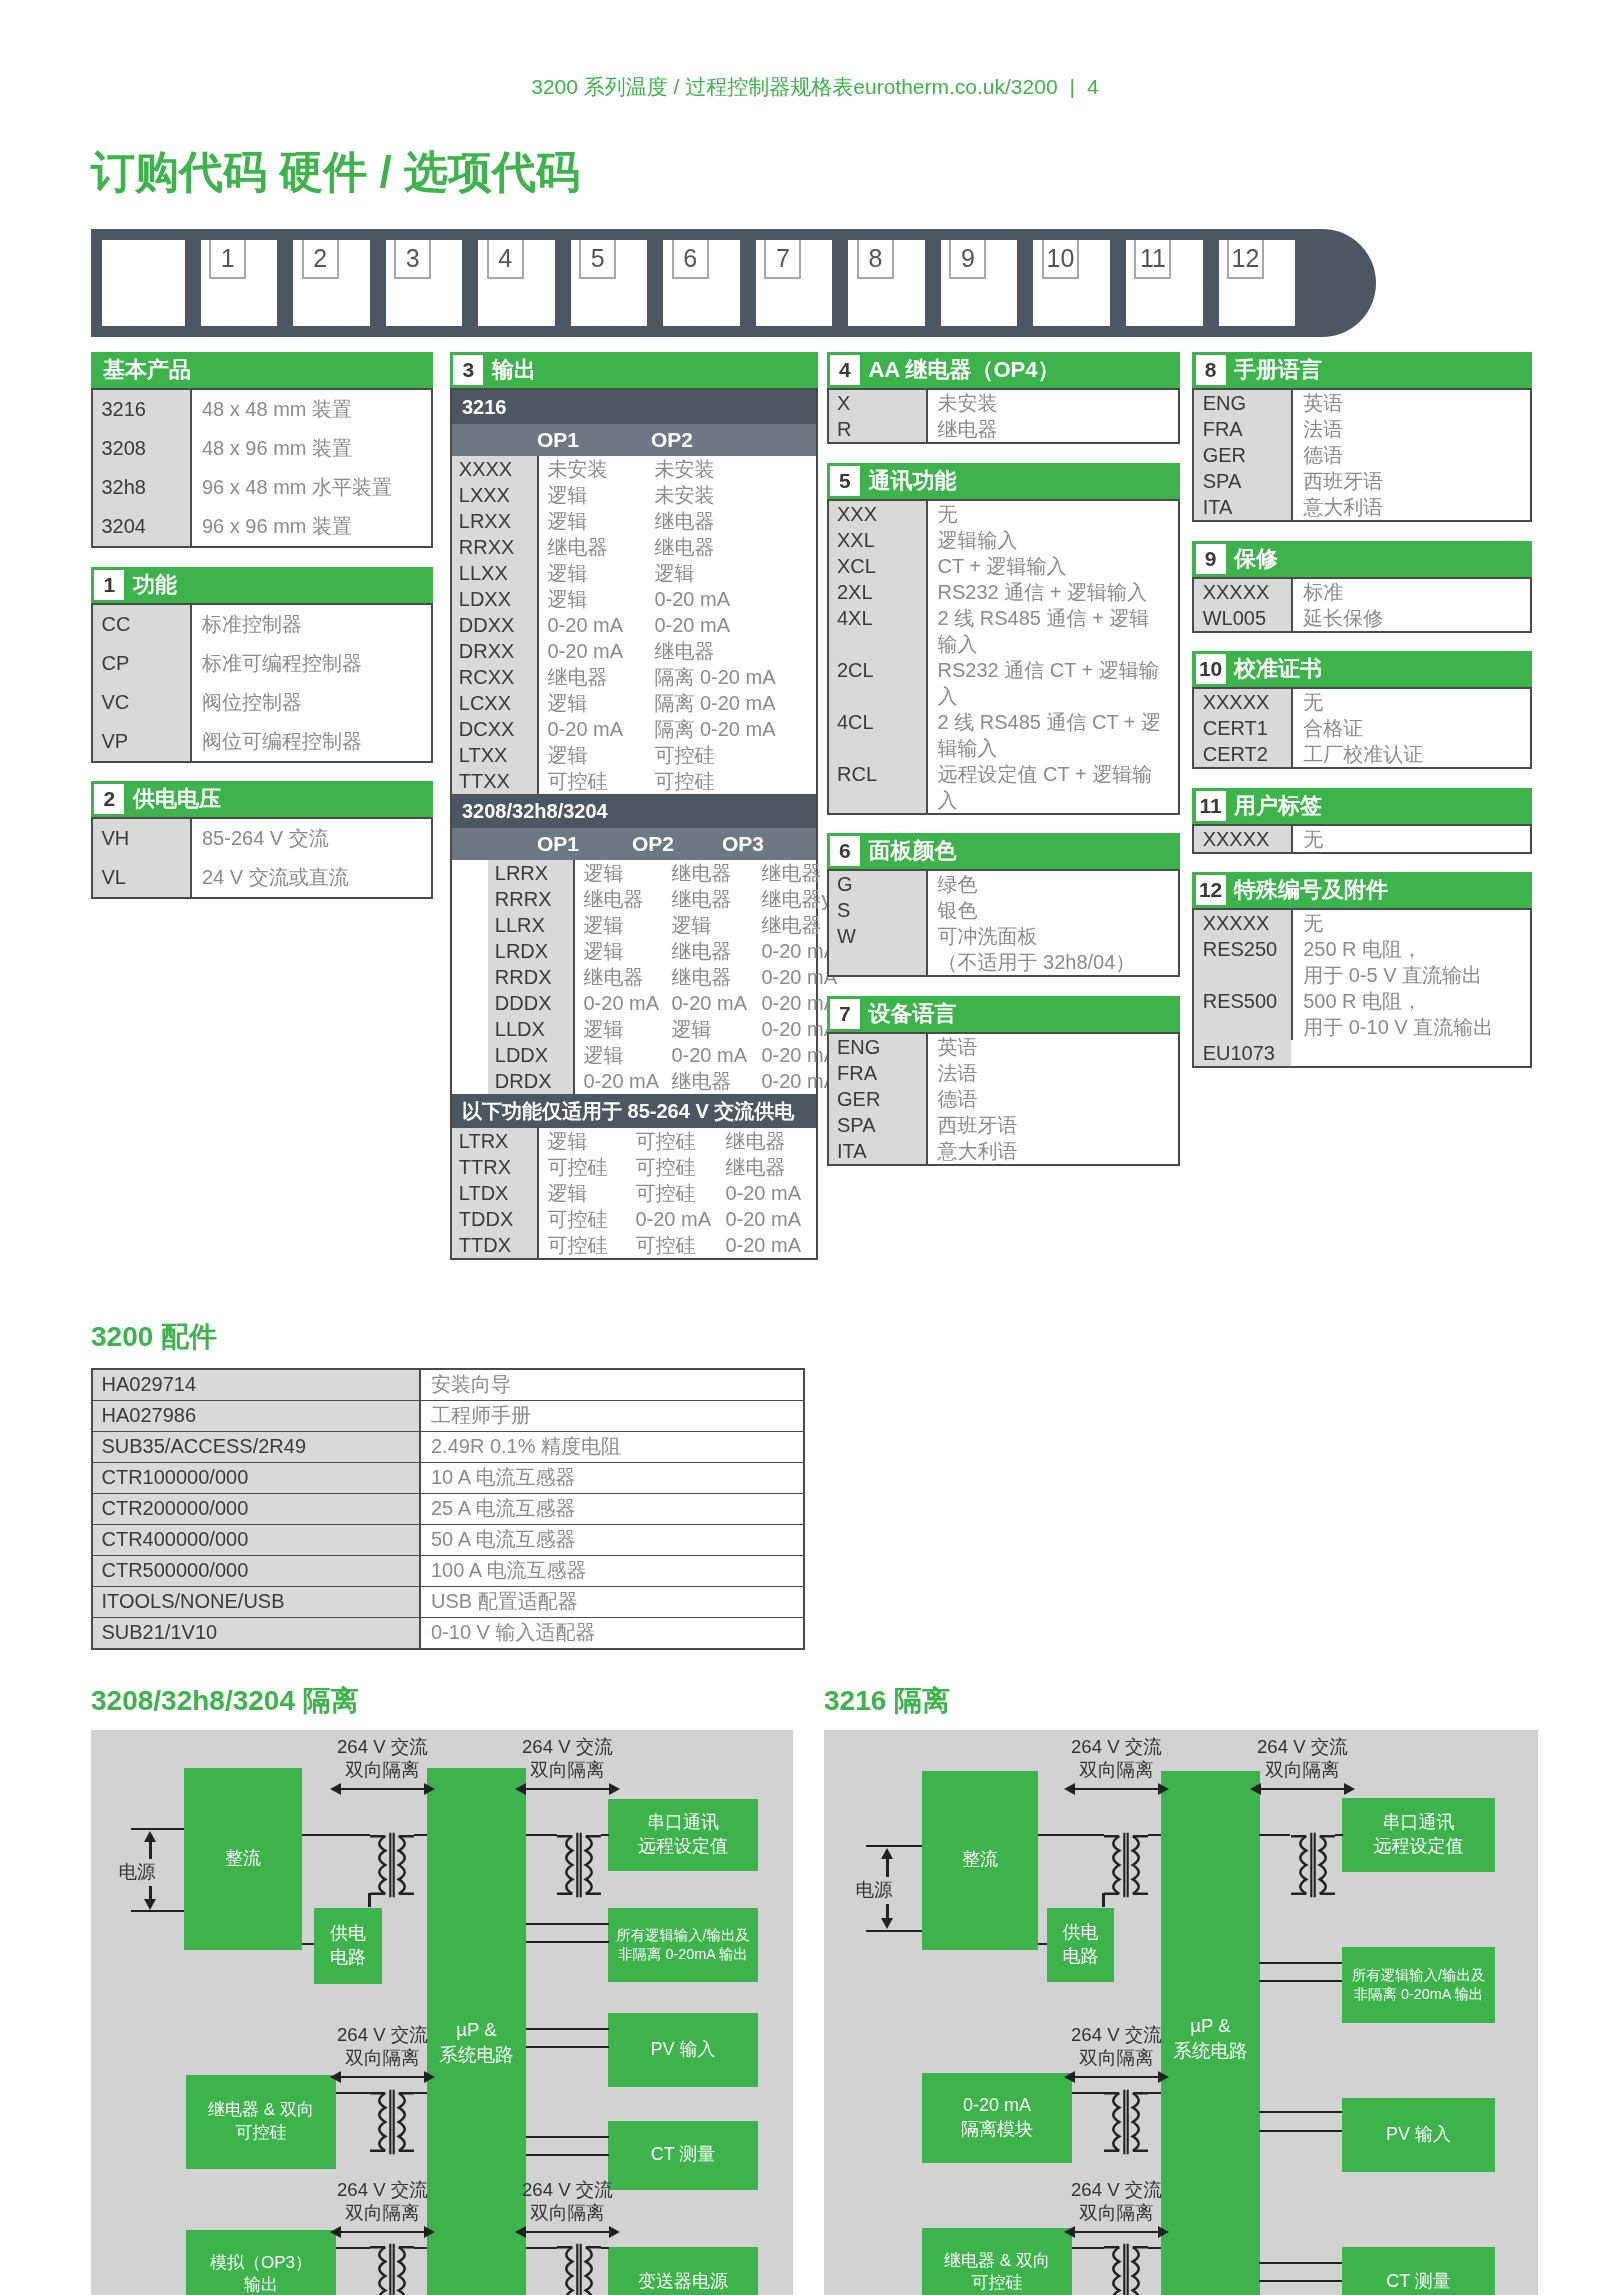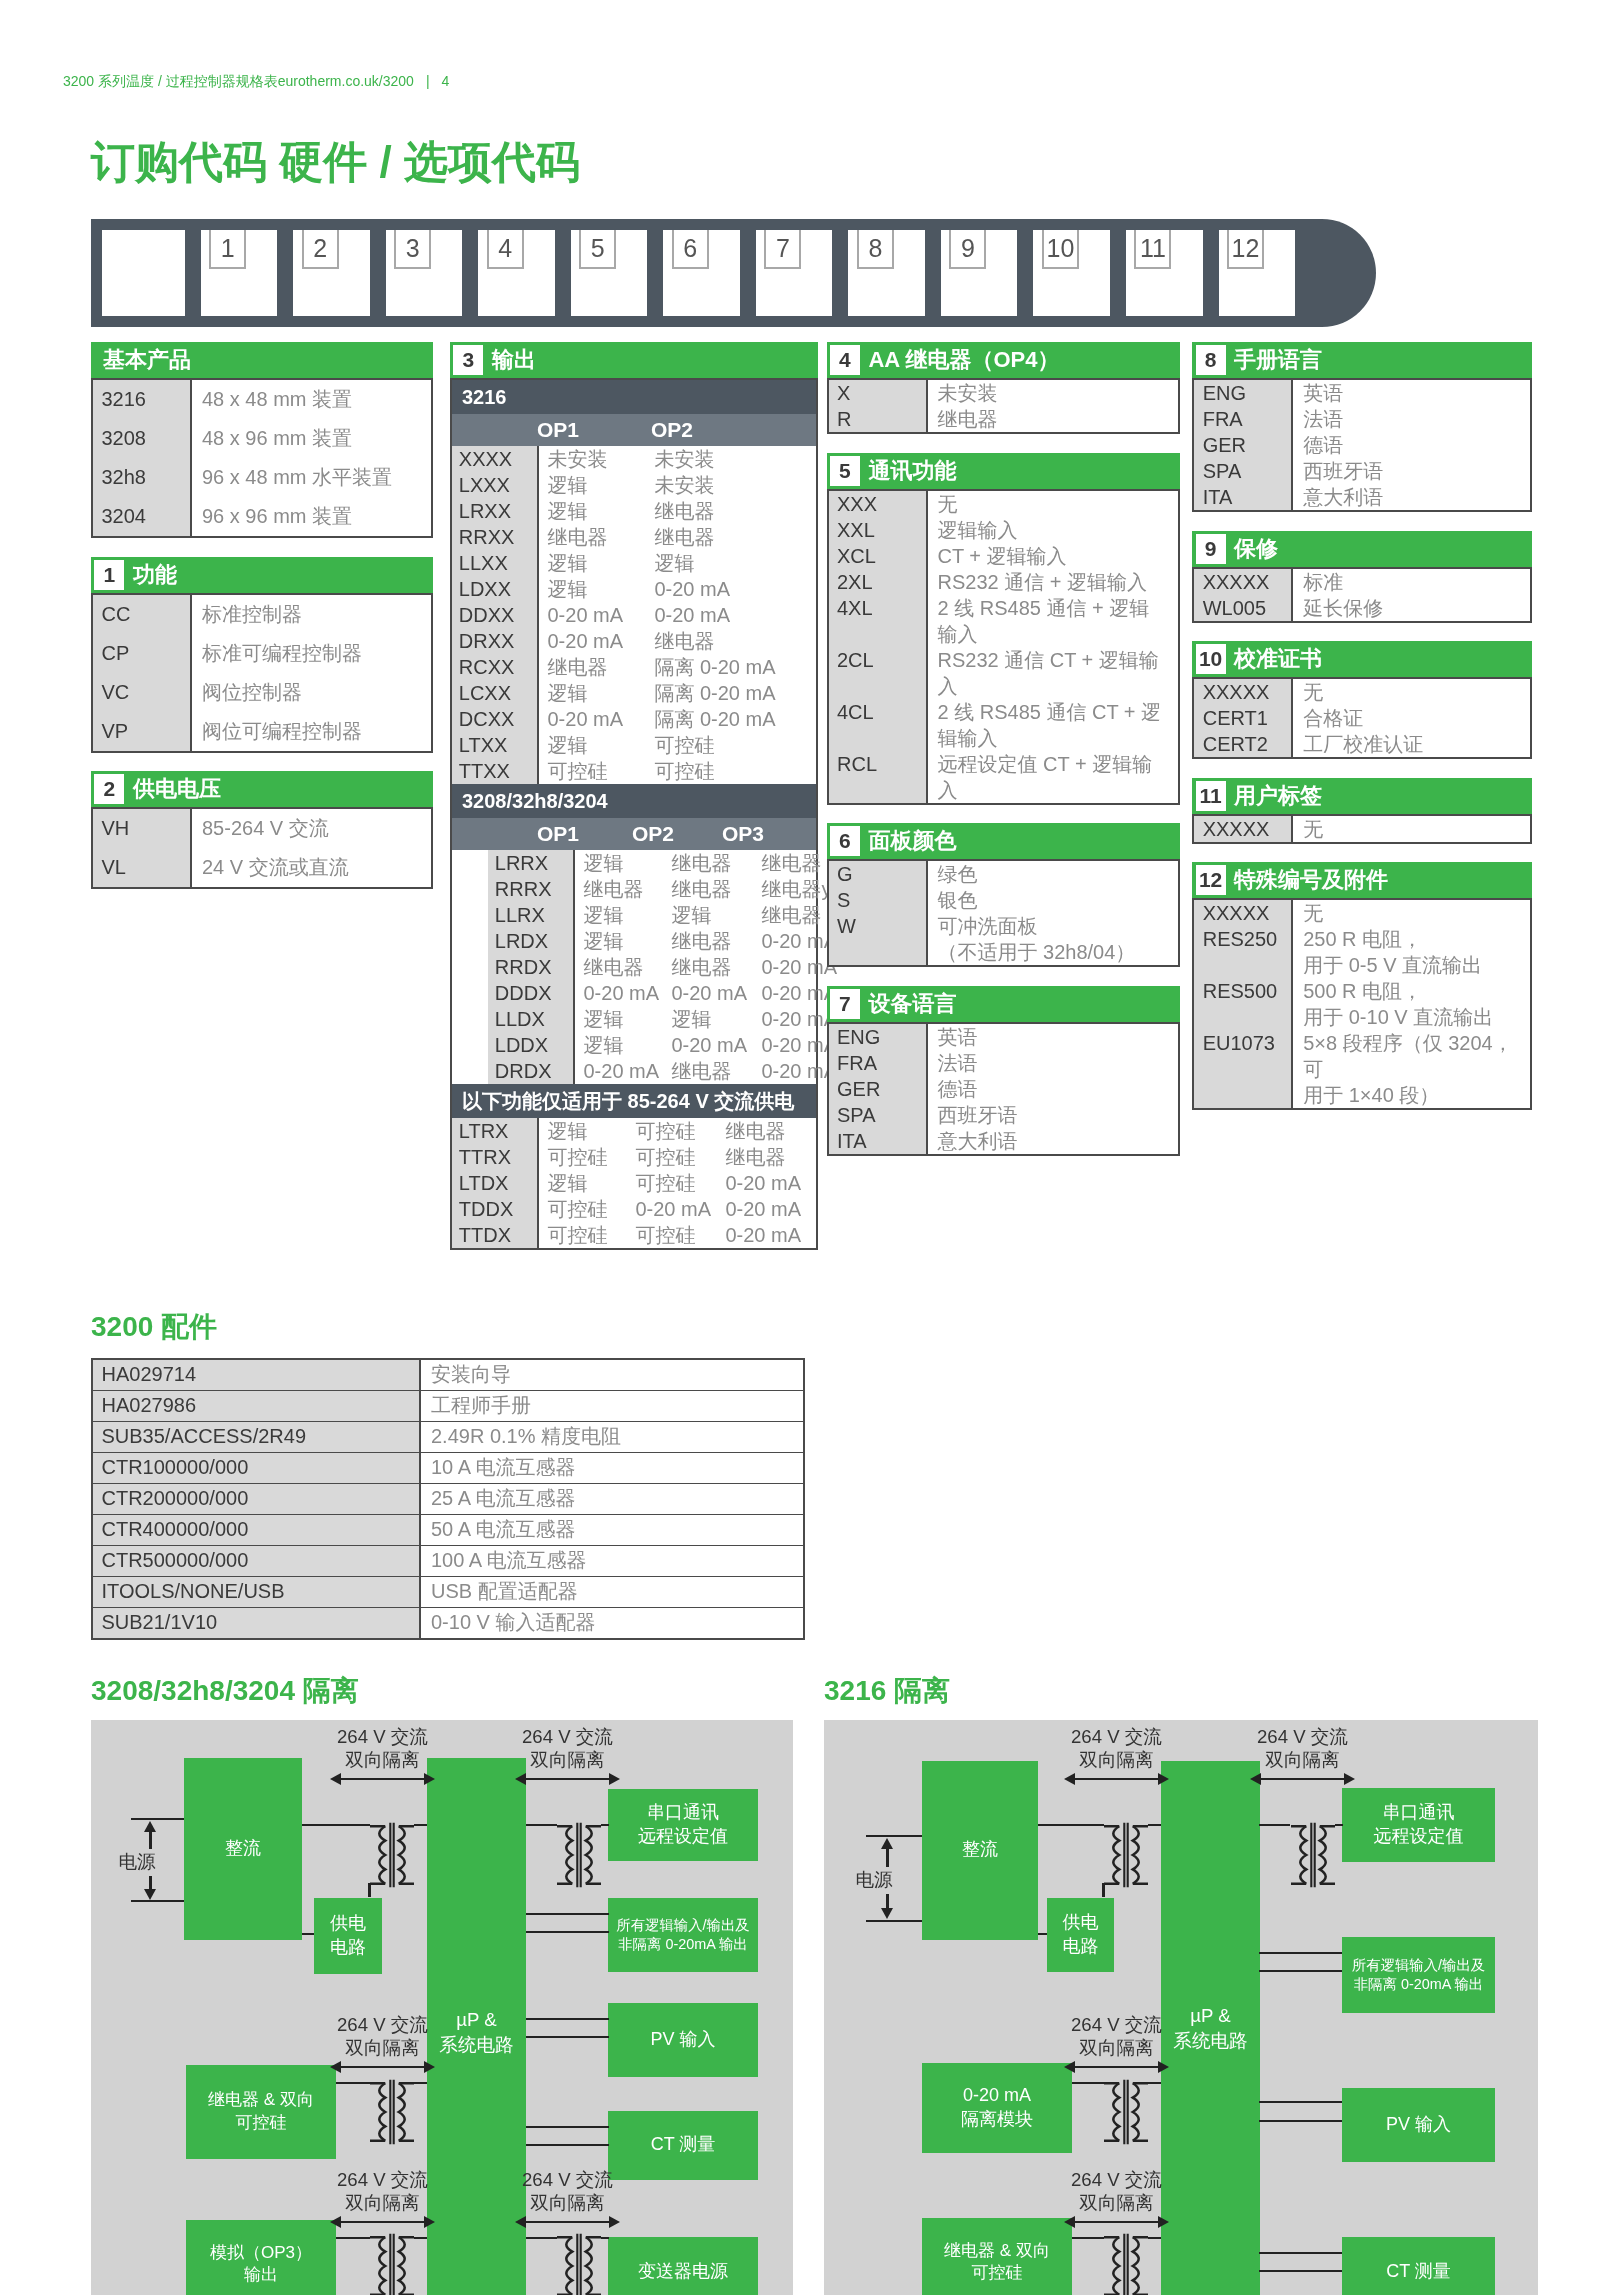--- a/index.html
+++ b/index.html
@@ -10,22 +10,22 @@
     --panelgray:#d2d2d2;
     --border:#4a4a4a;
     --descgray:#8b8b8b;
     --codetext:#3a3a3a;
   }
   *{box-sizing:border-box;margin:0;padding:0}
   body{width:1623px;height:2295px;background:#fff;position:relative;
        font-family:"Liberation Sans","DejaVu Sans",sans-serif;overflow:hidden}
 
   
-  .topbar{display:flex;justify-content:flex-start;align-items:baseline;
-          margin:73px 56px 0 63px;font-size:14px;color:var(--green)}
+  .topbar{display:flex;justify-content:center;align-items:baseline;
+          margin:73px 56px 0 63px;font-size:21px;color:var(--green)}
   .topbar .right{display:flex;gap:12px;align-items:baseline}
   .topbar .sep{color:var(--green);font-weight:normal}
 
   .pagetitle{margin:42px 0 0 91px;font-size:44px;font-weight:bold;color:var(--green)}
 
   
   .strip{margin:27px 0 0 91px;width:1285px;height:108px;background:var(--slate);
          border-radius:0 59px 59px 0;display:flex;gap:16px;padding:11px 81px 11px 11px}
   .cell{background:#fff;flex:1;position:relative}
   .cell.first{flex:1.08}
@@ -459,22 +459,20 @@
         <div class="tbl-body" style="grid-template-columns: 97px 1fr;">
           <div class="code">XXXXX</div>
           <div class="desc">无</div>
           <div class="code">RES250</div>
           <div class="desc">250 R 电阻，
 用于 0-5 V 直流输出</div>
           <div class="code">RES500</div>
           <div class="desc">500 R 电阻，
 用于 0-10 V 直流输出</div>
           <div class="code">EU1073</div>
-          <div class="desc">5×8 段程序（仅 3204，可
-用于 1×40 段）</div>
         </div>
       </div>
   </div>
 </div>
 
 <h2 class="acc-title">3200 配件</h2>
 <div class="acc" id="accTable">
     <div class="acode">HA029714</div>
     <div class="adesc">安装向导</div>
     <div class="acode">HA027986</div>

